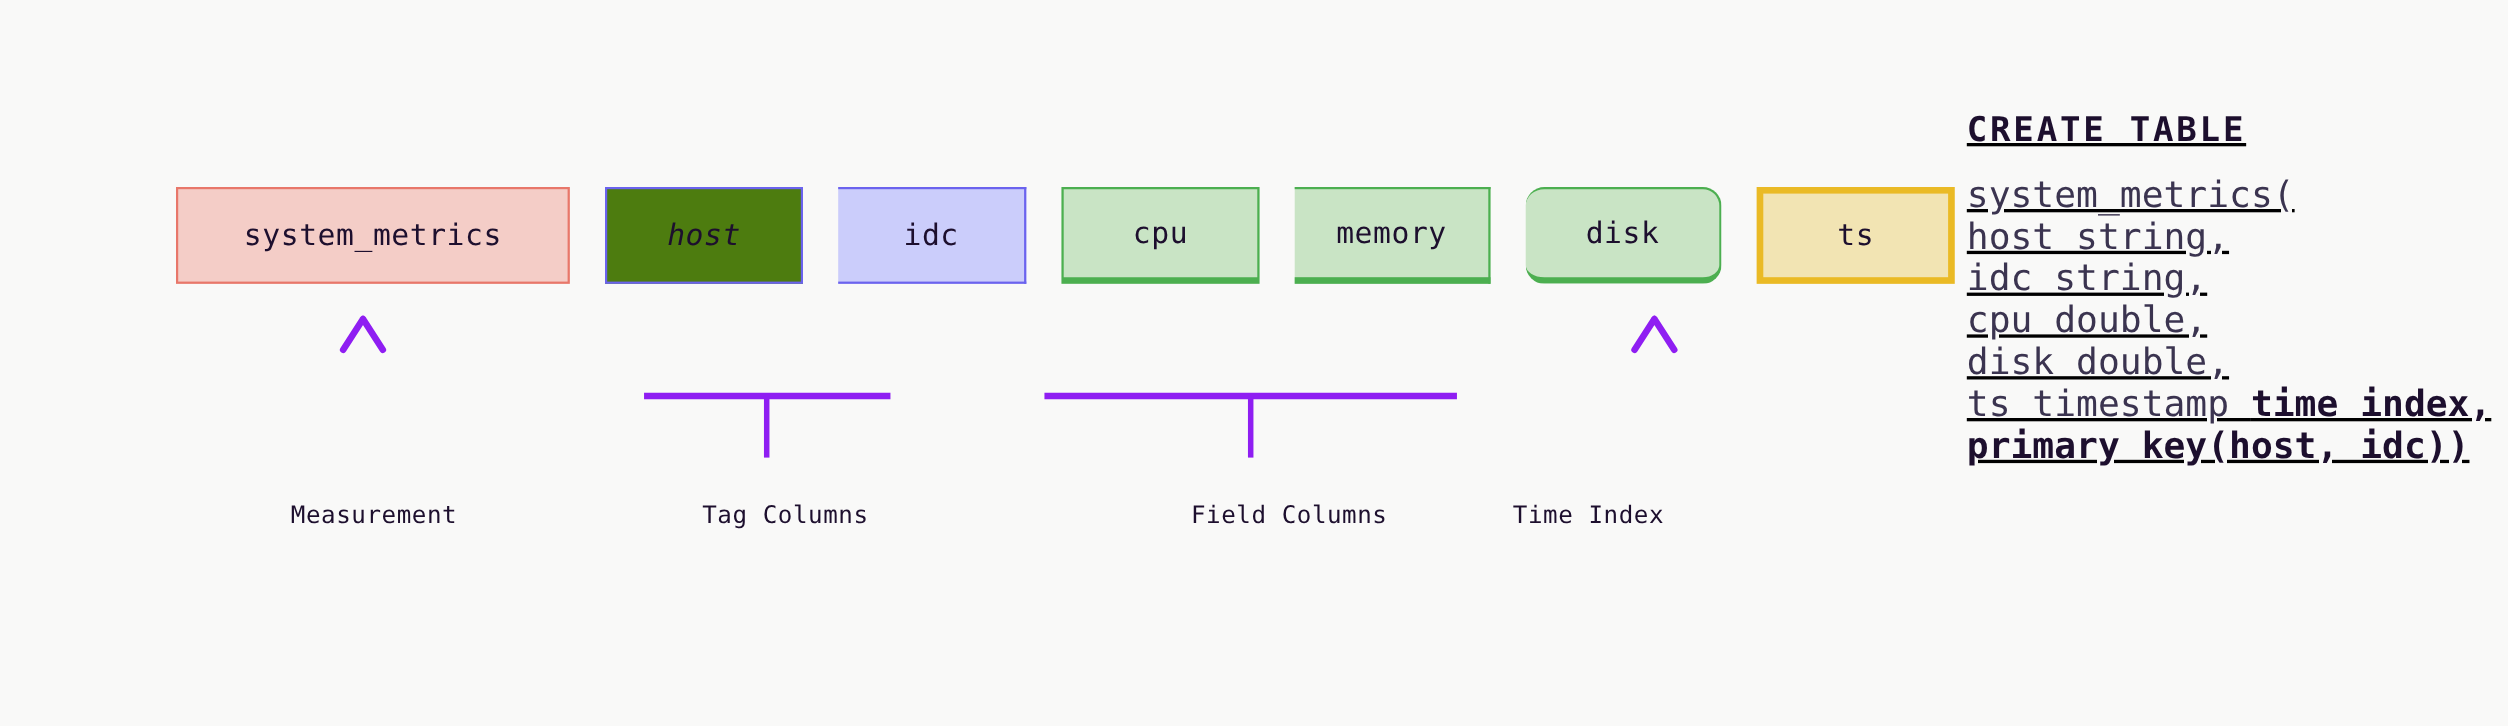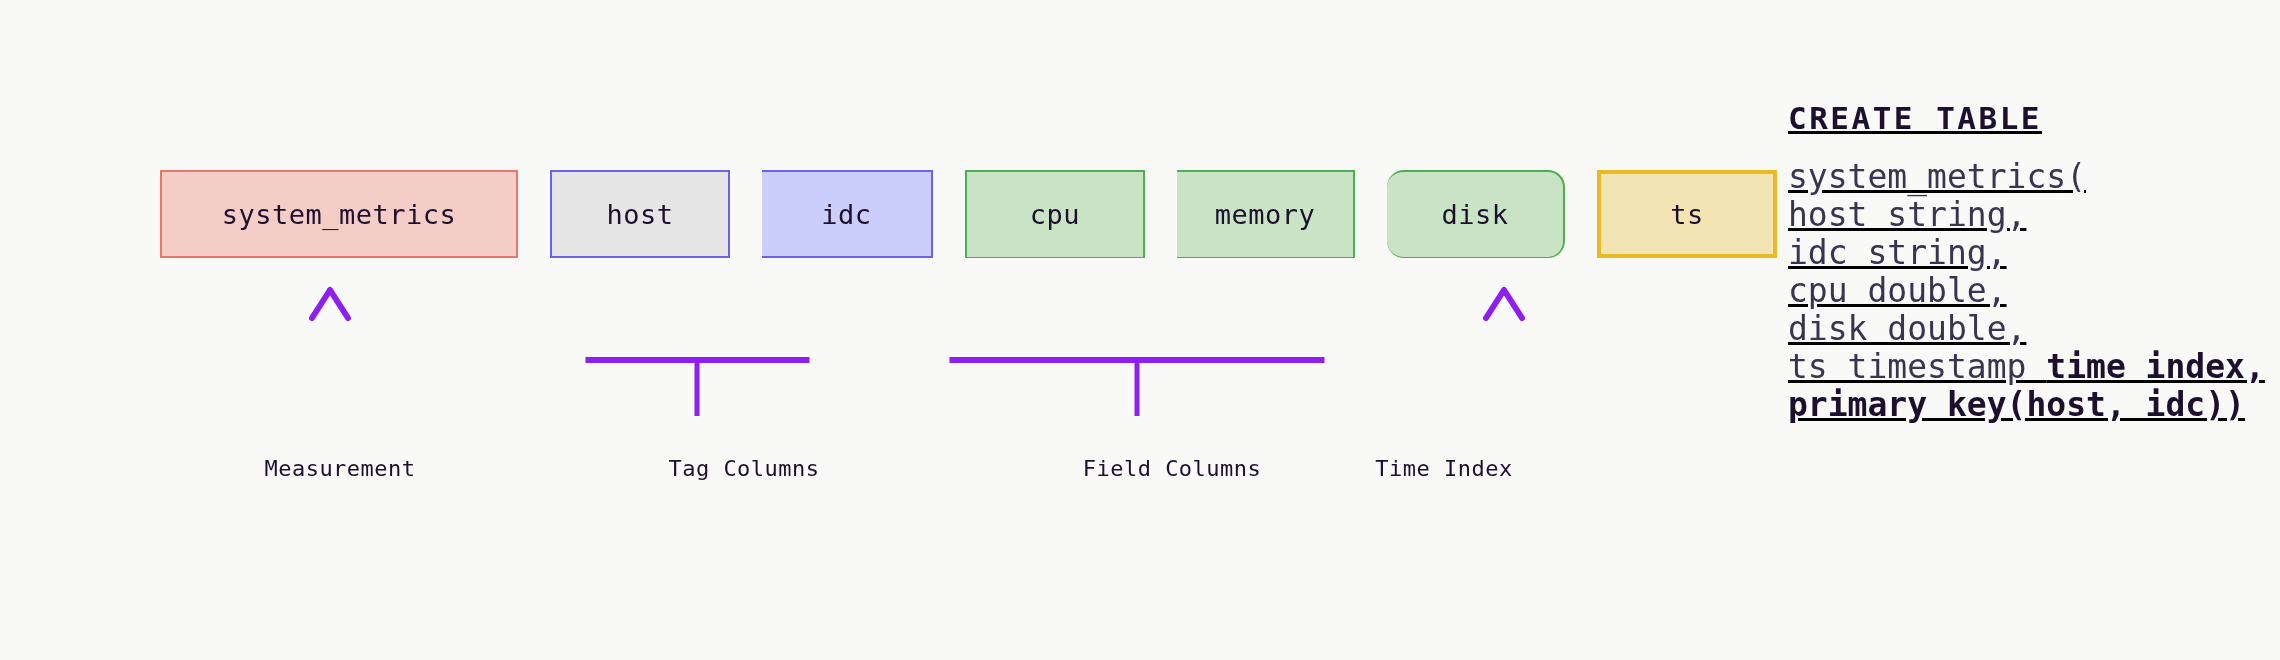--- a/index.html
+++ b/index.html
@@ -60,33 +60,33 @@
     width: 171px;
   }
   .cell.tag.first {
     border-left: 2px solid #6b63ee;
     width: 180px;
   }
 
   .cell.field {
     background: #c9e4c5;
     border-top: 2px solid #4caf50;
-    border-bottom: 1px solid #14b8a6;
+    border-bottom: 6px solid #14b8a6;
     border-right: 2px solid #4caf50;
     width: 178px;
   }
   .cell.field.first {
     border-left: 2px solid #4caf50;
     width: 180px;
   }
 
   .cell.timeindex {
     width: 180px;
     background: #f2e4b3;
-    border: 4px solid #b91c1c;
+    border: 6px solid #b91c1c;
   }
 
   
   #connectors {
     position: absolute;
     left: 0;
     top: 0;
     width: 2280px;
     height: 660px;
     pointer-events: none;
@@ -138,21 +138,21 @@
 </style>
 </head>
 <body>
 
 <div id="canvas">
 
   <div class="table-strip">
     <div class="cell measurement" style="background: rgb(244, 205, 199); border-color: rgb(232, 119, 106);">
       <span>system_metrics</span>
     </div>
-    <div class="cell tag first" style="background: #e5e5e5; border-color: rgb(107, 99, 238);">
+    <div class="cell tag first" style="background: #4d7c0f; border-color: rgb(107, 99, 238); font-style: italic;">
       <span>host</span>
     </div>
     <div class="cell tag" style="background: rgb(203, 205, 251); border-color: rgb(107, 99, 238);">
       <span>idc</span>
     </div>
     <div class="cell field first" style="background: rgb(201, 228, 197); border-color: rgb(76, 175, 80);">
       <span>cpu</span>
     </div>
     <div class="cell field" style="background: rgb(201, 228, 197); border-color: rgb(76, 175, 80);">
       <span>memory</span>
@@ -198,21 +198,21 @@
       <line x1="1137" y1="360" x2="1137" y2="416" stroke="#8f1ef2" stroke-width="5"></line>
     </g>
 
     <g>
       <line x1="1504" y1="378" x2="1504" y2="300" stroke="url(#fadeUp)" stroke-width="5"></line>
       <path d="M 1504 290 L 1486 318 M 1504 290 L 1522 318" stroke="#8f1ef2" stroke-width="6" fill="none" stroke-linecap="round"></path>
     </g>
   </svg>
 
   <div class="axis-label" style="left:340px;">Measurement</div>
-  <div class="axis-label" style="left:744px;">Tag Columns</div>
+  <div class="axis-label" style="left:714px;">Tag Columns</div>
   <div class="axis-label" style="left:1172px;">Field Columns</div>
   <div class="axis-label" style="left:1444px;">Time Index</div>
 
   <div id="sql-panel">
     <div id="sql-title">CREATE TABLE</div>
     <div id="sql-body">
         <div class="sql-line">system_metrics(</div>
         <div class="sql-line">host string,</div>
         <div class="sql-line">idc string,</div>
         <div class="sql-line">cpu double,</div>

